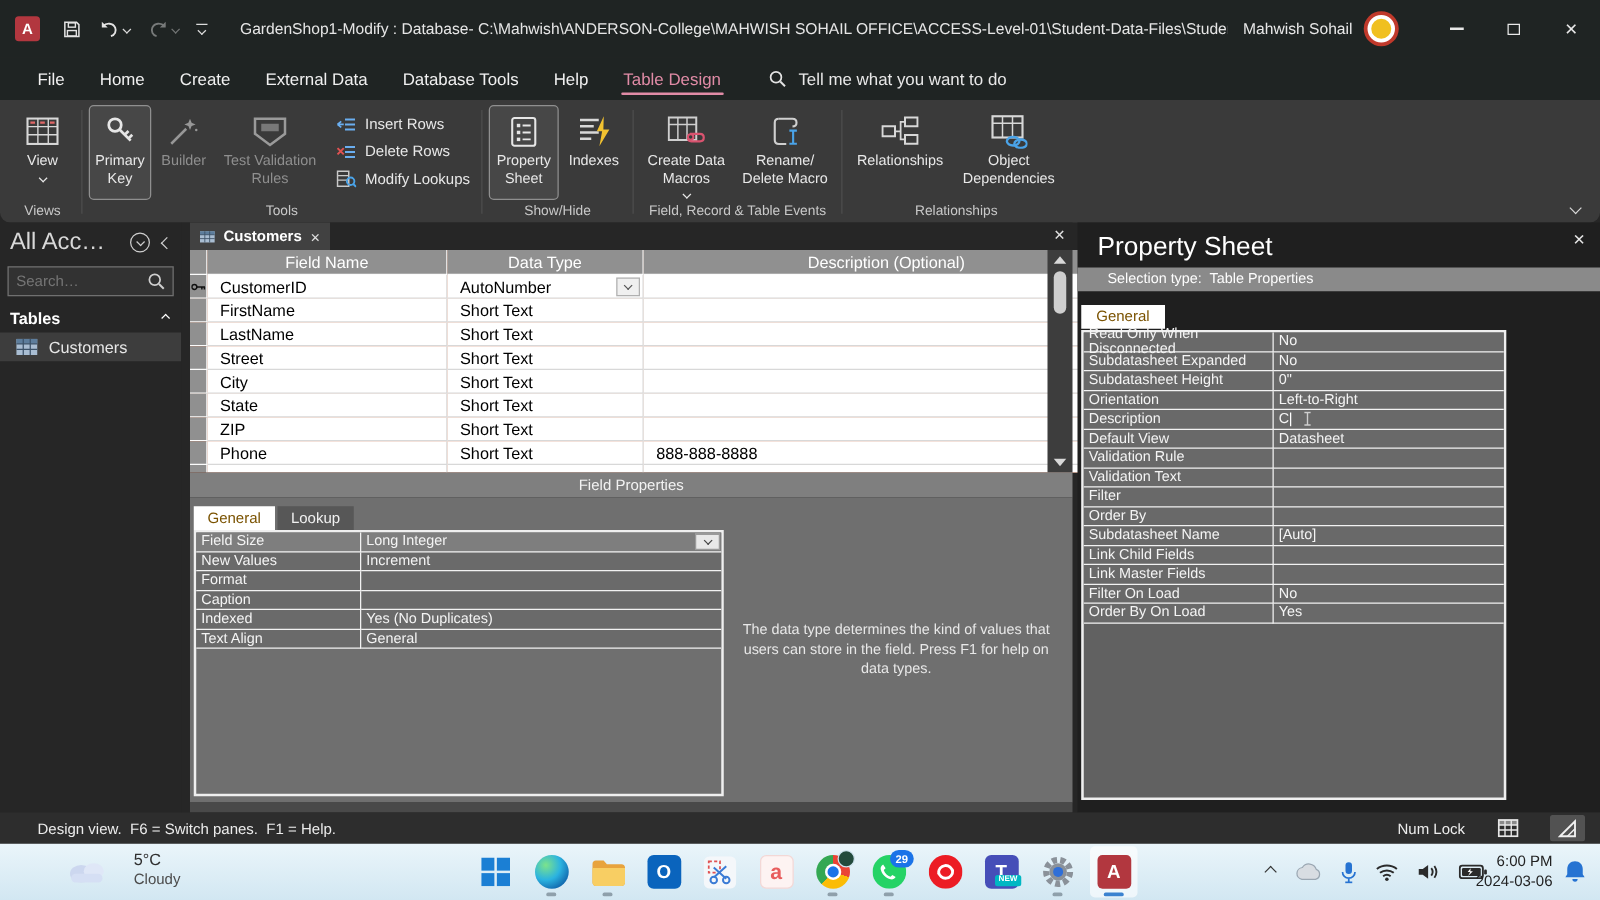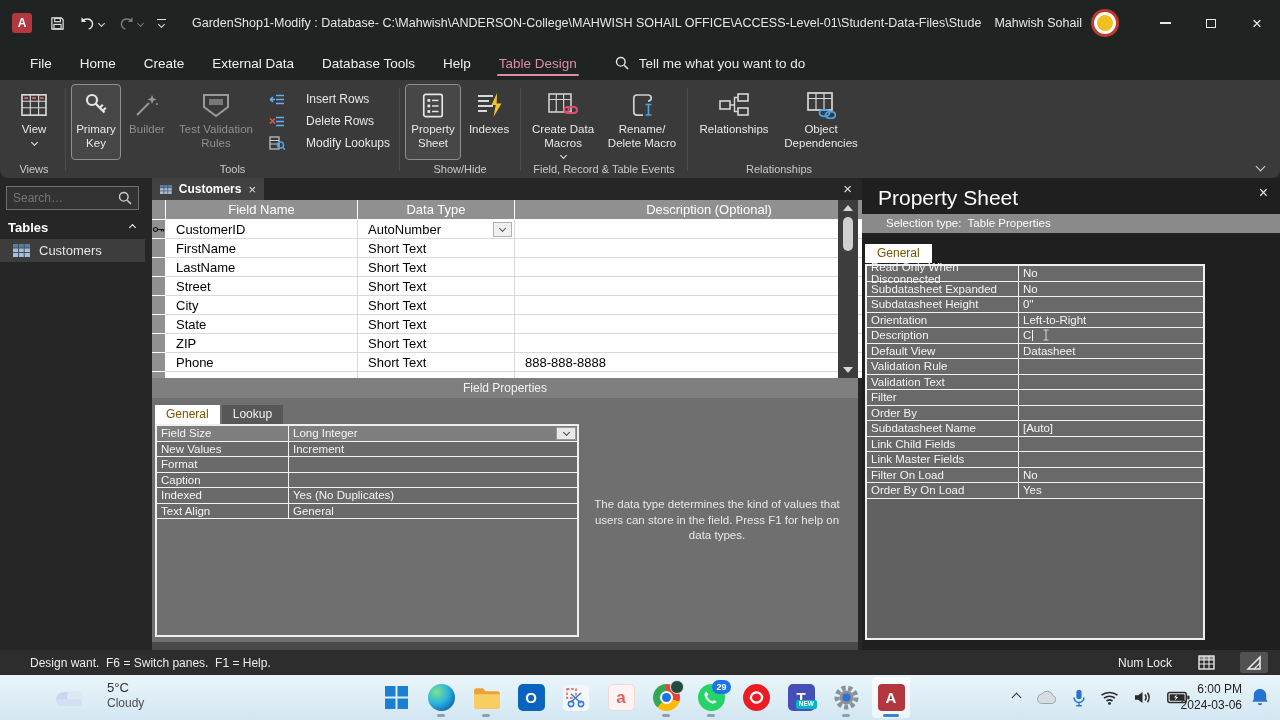--- a/index.html
+++ b/index.html
@@ -44,21 +44,21 @@
   .ribbon { position:absolute; top:80px; left:0; width:1280px; height:98px; background:#3a3a3a; border-radius:0 0 8px 8px; display:flex; align-items:stretch; padding:3px 4px 0 4px; }
   .rgroup { display:flex; flex-direction:column; padding:1px 4px 0; }
   .rgroup-body { flex:1; display:flex; align-items:flex-start; gap:2px; }
   .rgroup-label { height:17px; line-height:17px; font-size:11px; color:#c9c9c9; text-align:center; }
   .rsep { width:1px; background:#4d4d4d; margin:5px 1px 7px; }
   .bigbtn { height:76px; display:flex; flex-direction:column; align-items:center; padding:5px 3px 0; border-radius:4px; border:1px solid transparent; color:#e8e8e8; font-size:11.5px; text-align:center; line-height:1.2; }
   .bigbtn .bicon { height:30px; display:flex; align-items:center; justify-content:center; margin-bottom:3px; }
   .bigbtn.toggled { border-color:#8f8f8f; background:#474747; }
   .bigbtn.disabled { color:#8f8f8f; }
   .smallbtns { display:flex; flex-direction:column; gap:8px; padding:8px 4px 0 8px; }
-  .smallbtn { display:flex; align-items:center; gap:21px; font-size:12px; color:#e8e8e8; }
+  .smallbtn { display:flex; align-items:center; gap:7px; font-size:12px; color:#e8e8e8; }
   .ribbon-collapse { position:absolute; right:16px; bottom:8px; color:#d8d8d8; }
 
   
   .nav { position:absolute; left:0; top:178px; width:145px; height:472px; background:#262626; }
   .nav-title { display:flex; align-items:center; padding:5px 8px 0 8px; color:#d8d8d8; font-size:19px; }
   .nav-title-icons { margin-left:auto; display:flex; align-items:center; gap:10px; color:#cfcfcf; }
   .circ-chev { width:16px; height:16px; border:1.4px solid #cfcfcf; border-radius:50%; display:flex; align-items:center; justify-content:center; }
   .nav-search { margin:8px 6px 0 6px; height:24px; background:#323232; border:1px solid #707070; display:flex; align-items:center; padding:0 6px; }
   .nav-search input { flex:1; background:transparent; border:none; outline:none; color:#c8c8c8; font-size:12px; font-family:inherit; width:80px; }
   .nav-group { display:flex; align-items:center; padding:10px 10px 4px 8px; color:#fff; font-weight:bold; font-size:13px; }
@@ -381,20 +381,29 @@
           <span>Object Dependencies</span>
         </div>
       </div>
       <div class="rgroup-label">Relationships</div>
     </div>
 
     <span class="ribbon-collapse chev cd"></span>
   </div>
 
   <div class="nav">
+    <div class="nav-title">
+      <span>All Acc…</span>
+      <span class="nav-title-icons">
+        <span class="circ-chev">
+            <span class="chev sm cd" style="margin-top:-2px"></span>
+          </span>
+        <span class="chev cl"></span>
+      </span>
+    </div>
     <div class="nav-search">
       <input type="text" placeholder="Search…" style="">
       <svg width="14" height="14" viewBox="0 0 14 14">
           <circle cx="5.8" cy="5.8" r="4.3" fill="none" stroke="#cfcfcf" stroke-width="1.4"></circle>
           <path d="M9.2 9.2L13 13" stroke="#cfcfcf" stroke-width="1.6"></path>
         </svg>
     </div>
     <div class="nav-group">
       <span>Tables</span>
       <span class="chev sm cu"></span>
@@ -616,21 +625,21 @@
         <div class="ps-cell ps-value">No</div>
       </div>
       <div class="ps-row">
         <div class="ps-cell ps-label">Order By On Load</div>
         <div class="ps-cell ps-value">Yes</div>
       </div>
     </div>
   </div>
 
   <div class="statusbar">
-    <span class="status-msg pre">Design want.  F6 = Switch panes.  F1 = Help.</span>
+    <span class="status-msg pre">Design view.  F6 = Switch panes.  F1 = Help.</span>
     <span class="status-right">
       <span>Num Lock</span>
       <span class="view-btn">
         <svg width="17" height="15" viewBox="0 0 17 15">
             <rect x="1" y="1" width="15" height="13" fill="none" stroke="#e8e8e8" stroke-width="1.4"></rect>
             <path d="M1 5h15M1 9h15M6 1v13M11 1v13" stroke="#e8e8e8" stroke-width="1.1"></path>
             <rect x="1" y="1" width="15" height="4" fill="#e8e8e8" opacity=".5"></rect>
           </svg>
       </span>
       <span class="view-btn active">

